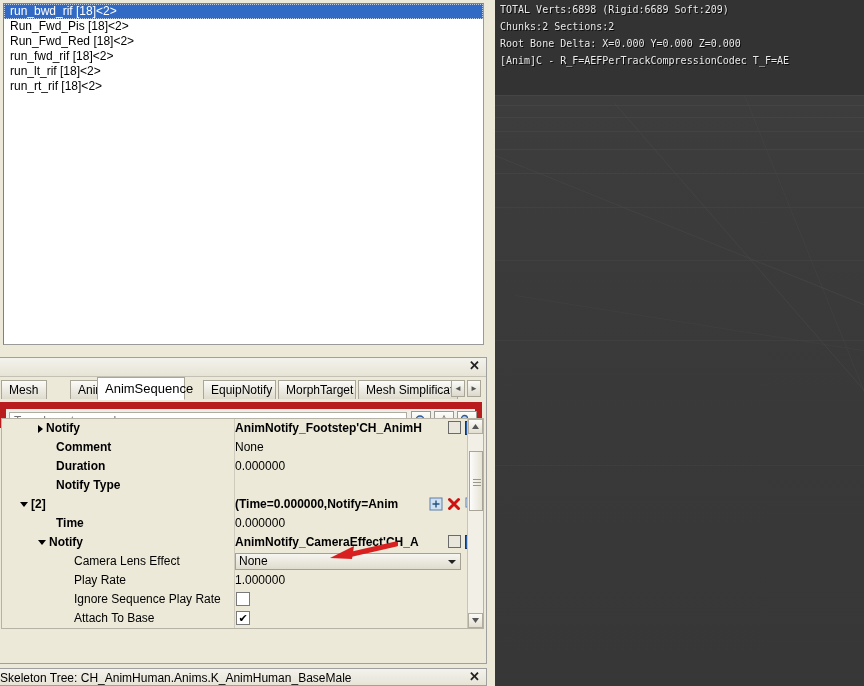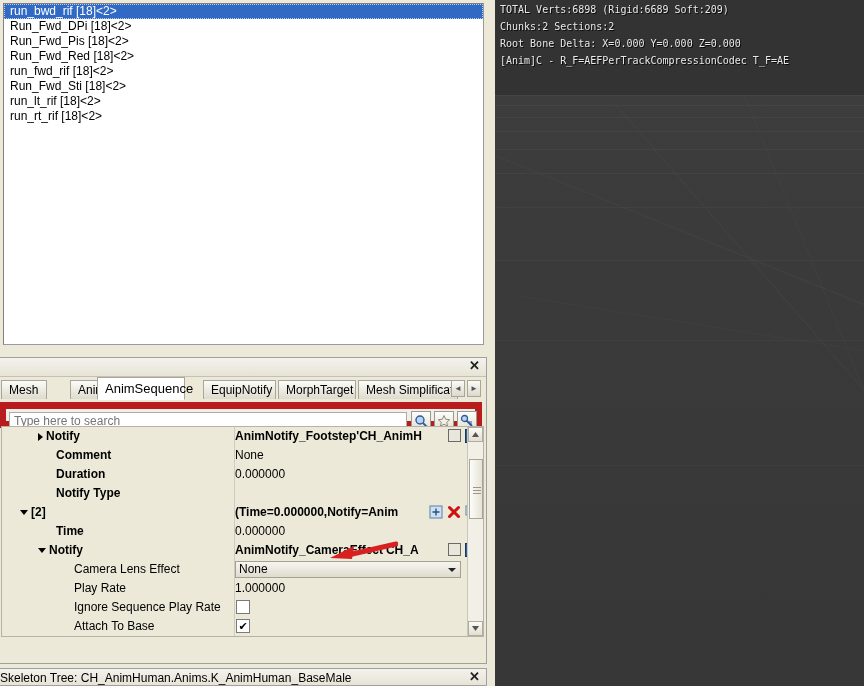--- a/index.html
+++ b/index.html
@@ -113,21 +113,21 @@
   .search-btn{
     position:absolute;top:2px;width:20px;height:20px;
     background:linear-gradient(to bottom,#fdfdfb,#e3e0d2);
     border:1px solid #9c9a8e;
     box-sizing:border-box;
     cursor:pointer;
     display:flex;align-items:center;justify-content:center;
   }
   
   #prop-grid{
-    position:absolute;left:2px;top:68px;width:483px;height:211px;
+    position:absolute;left:2px;top:60px;width:483px;height:211px;
     background:#ece9d8;
     border:1px solid #b6b3a6;
     box-sizing:border-box;
     overflow:hidden;
   }
   .prop-row{
     position:relative;height:19px;
   }
   .prop-name{
     position:absolute;left:0;top:0;width:232px;height:19px;
@@ -275,25 +275,23 @@
   #red-arrow{position:absolute;left:318px;top:540px;width:80px;height:26px;pointer-events:none;}
 </style>
 </head>
 <body>
 
 <div id="left-column">
 
   <div id="anim-list-panel">
     <ul id="anim-list">
         <li class="anim-row selected">run_bwd_rif [18]&lt;2&gt;</li>
-        <li class="anim-row">Run_Fwd_DPi [18]&lt;2&gt;</li>
         <li class="anim-row">Run_Fwd_Pis [18]&lt;2&gt;</li>
         <li class="anim-row">Run_Fwd_Red [18]&lt;2&gt;</li>
         <li class="anim-row">run_fwd_rif [18]&lt;2&gt;</li>
-        <li class="anim-row">Run_Fwd_Sti [18]&lt;2&gt;</li>
         <li class="anim-row">run_lt_rif [18]&lt;2&gt;</li>
         <li class="anim-row">run_rt_rif [18]&lt;2&gt;</li>
       </ul>
   </div>
 
   <div id="properties-window">
 
     <div id="properties-titlebar">
       <span class="close-x">✕</span>
     </div>

